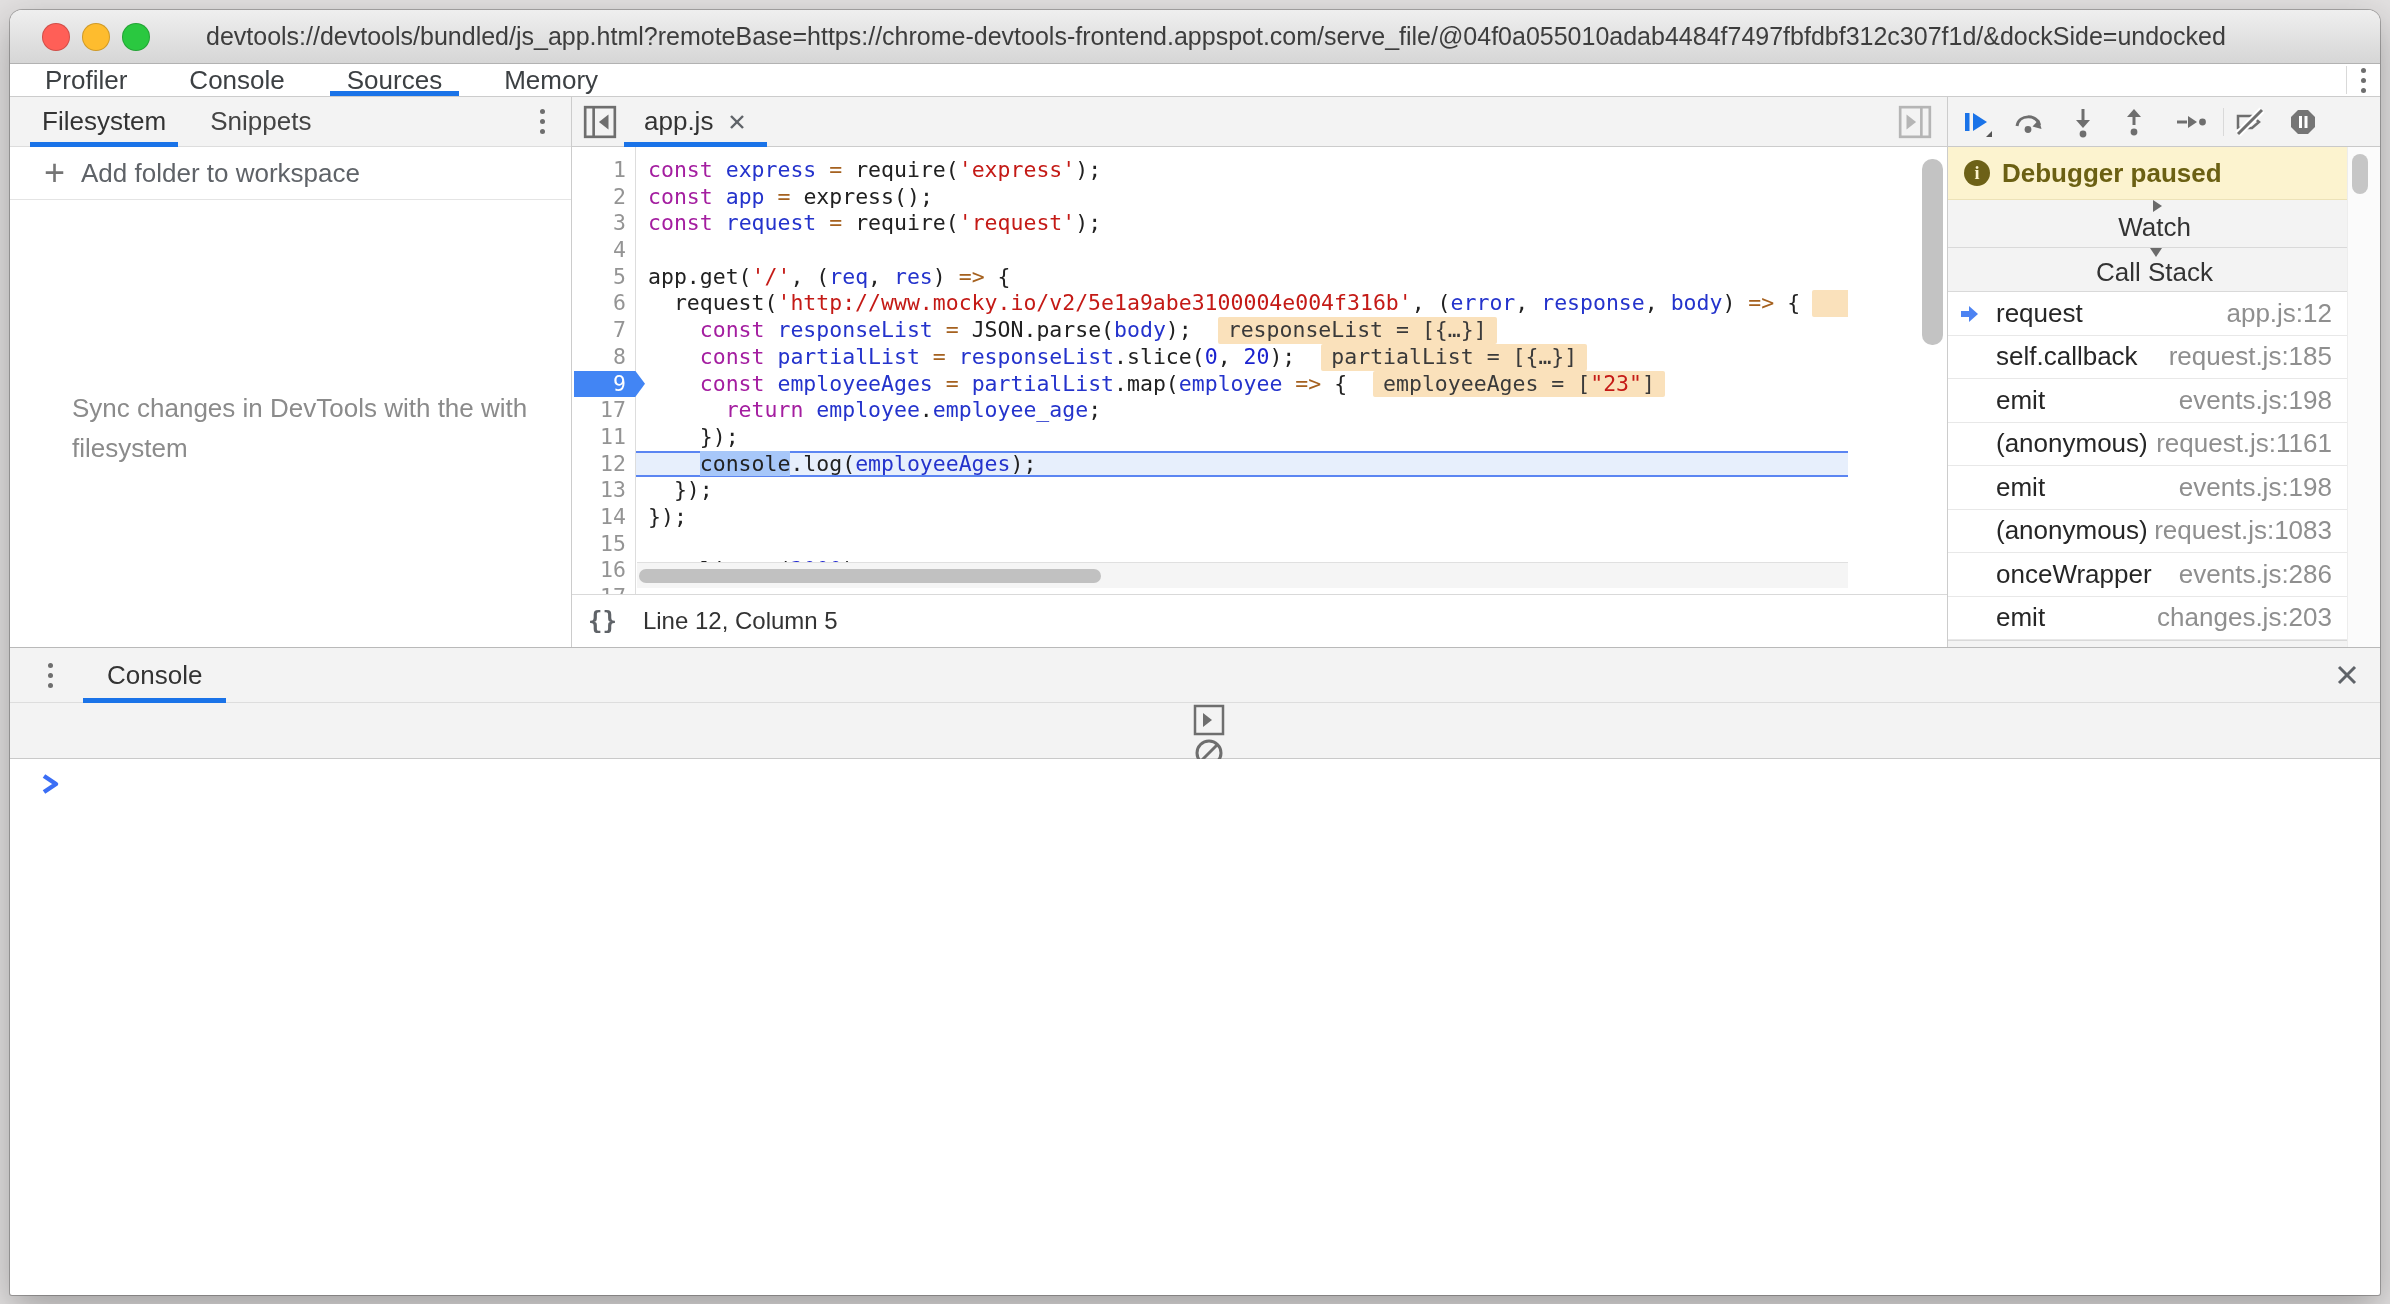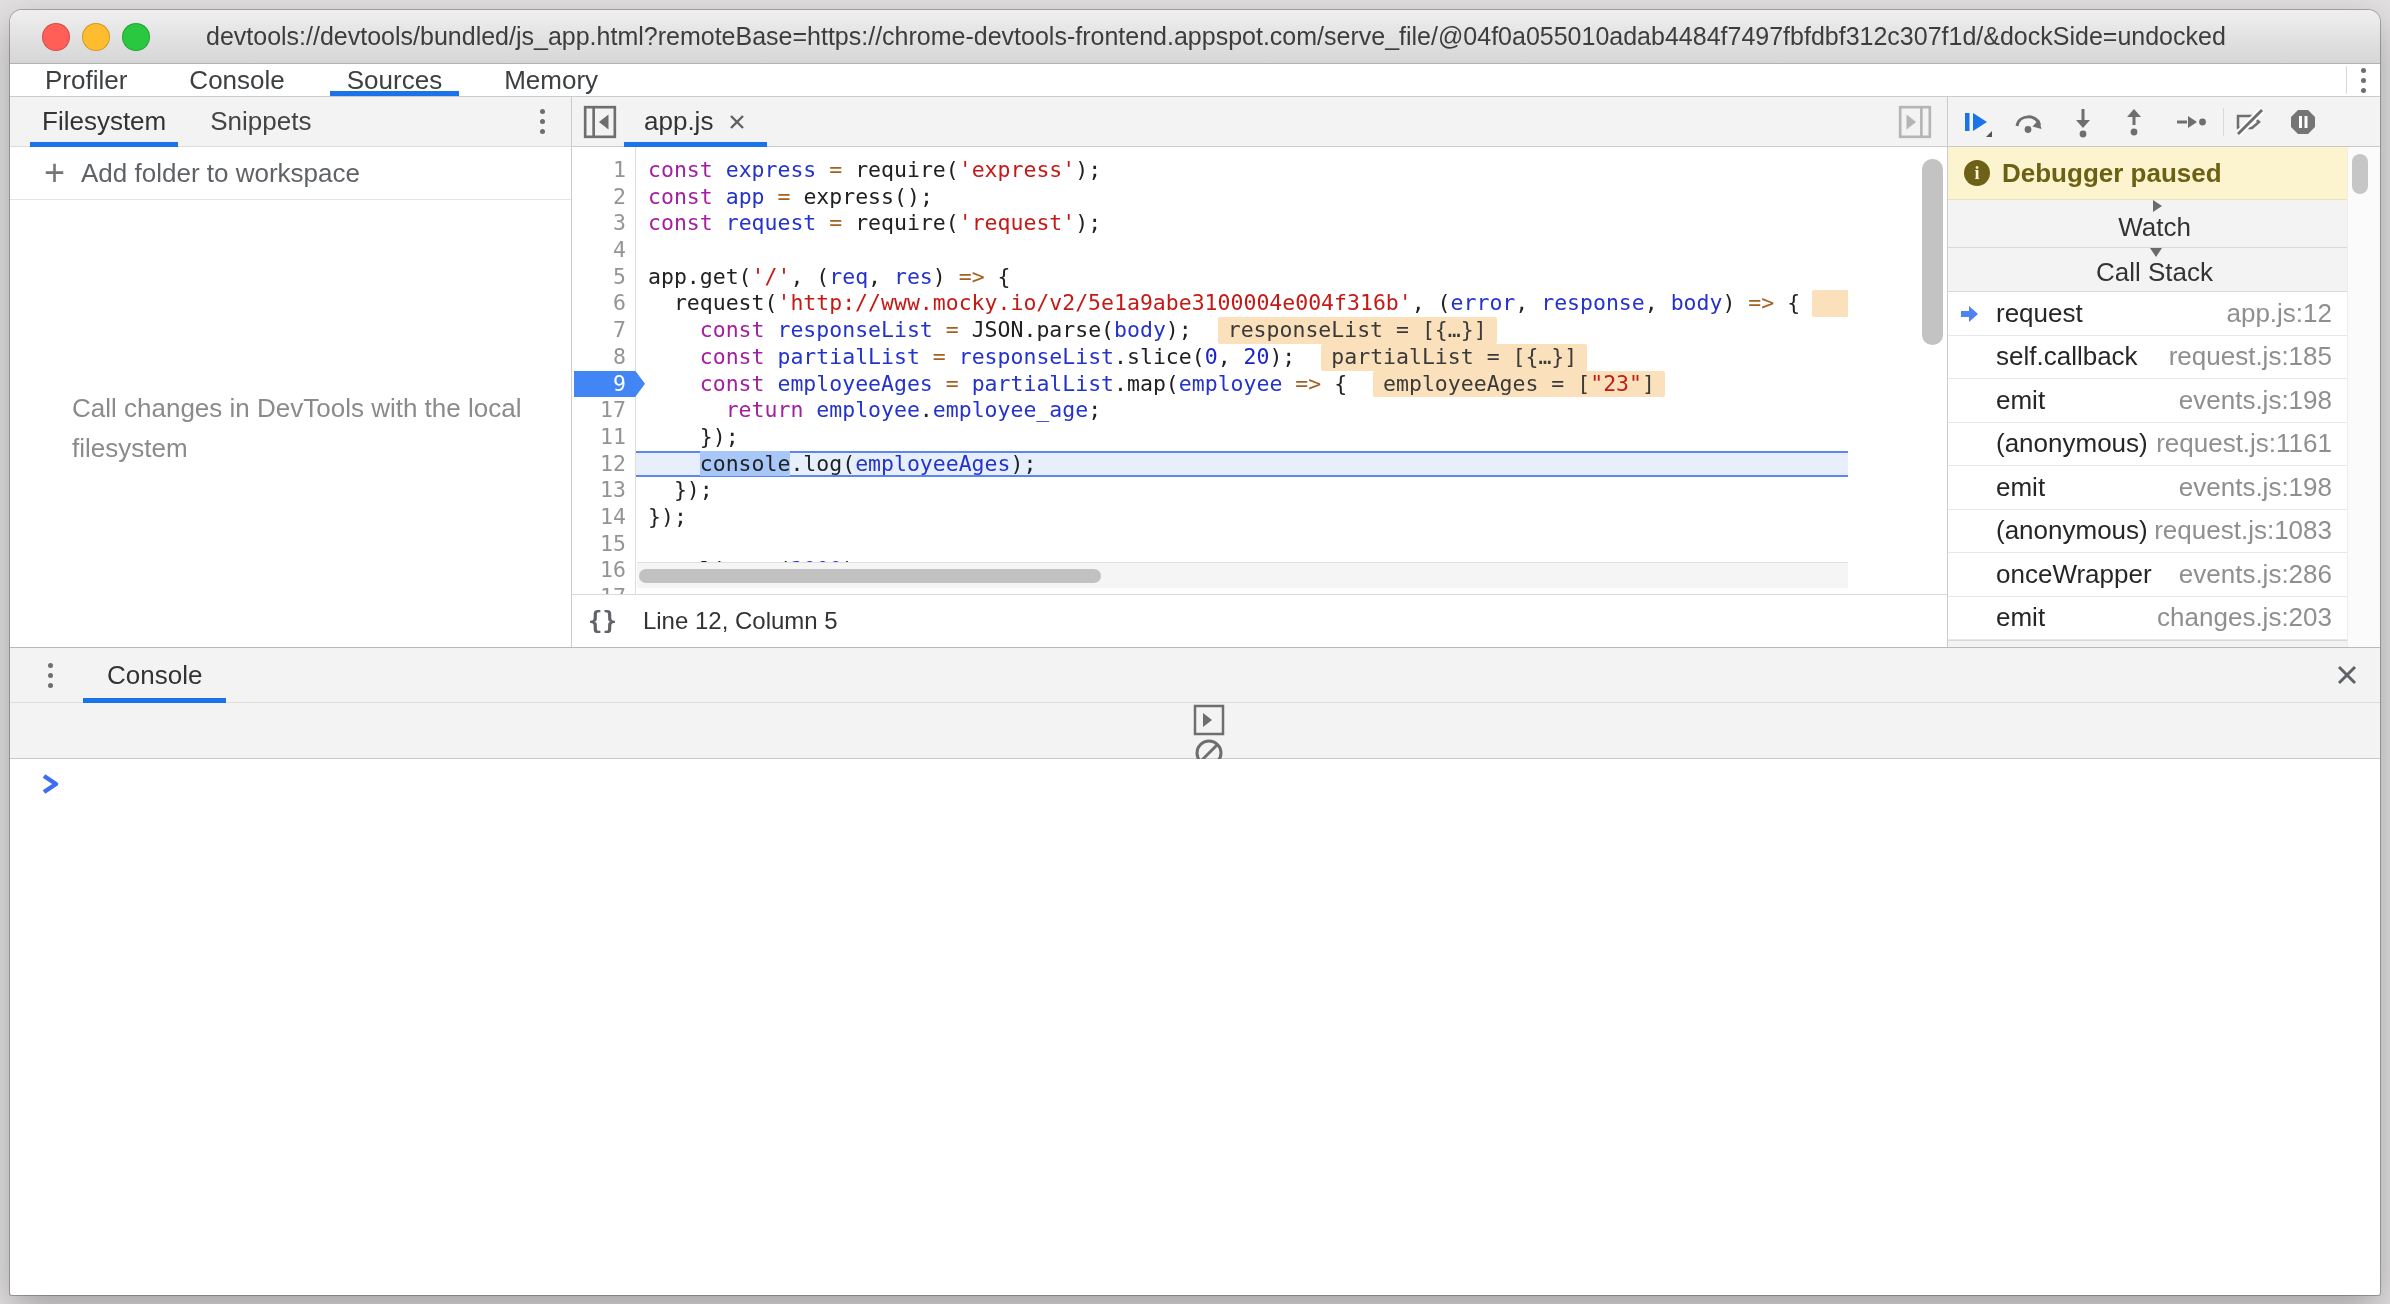--- a/index.html
+++ b/index.html
@@ -167,21 +167,21 @@
               <i></i>
               <i></i>
               <i></i>
             </div>
         </div>
         <div class="add-folder">
           <span class="plus">+</span>
           <span>Add folder to workspace</span>
         </div>
         <div class="sync-note">
-          <div>Call changes in DevTools with the local</div>
+          <div>Sync changes in DevTools with the with</div>
           <div>filesystem</div>
         </div>
       </div>
 
       <div class="editor">
         <div class="editor-header">
           <svg class="pane-toggle" viewBox="0 0 34 34">
             <rect x="3" y="3" width="28" height="28" fill="none" stroke="#6e6e6e" stroke-width="2.5"></rect>
             <line x1="11" y1="3" x2="11" y2="31" stroke="#6e6e6e" stroke-width="2.5"></line>
             <polygon points="25,10 16,17 25,24" fill="#6e6e6e"></polygon>

